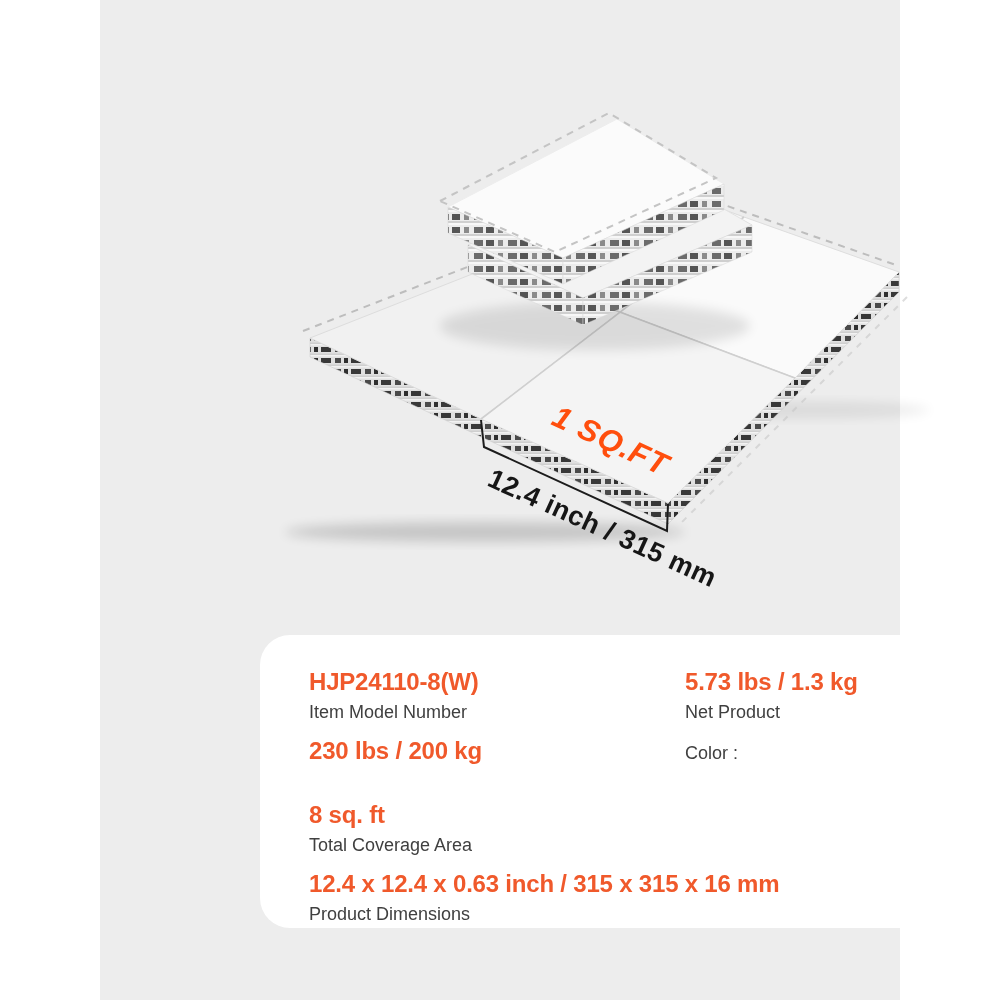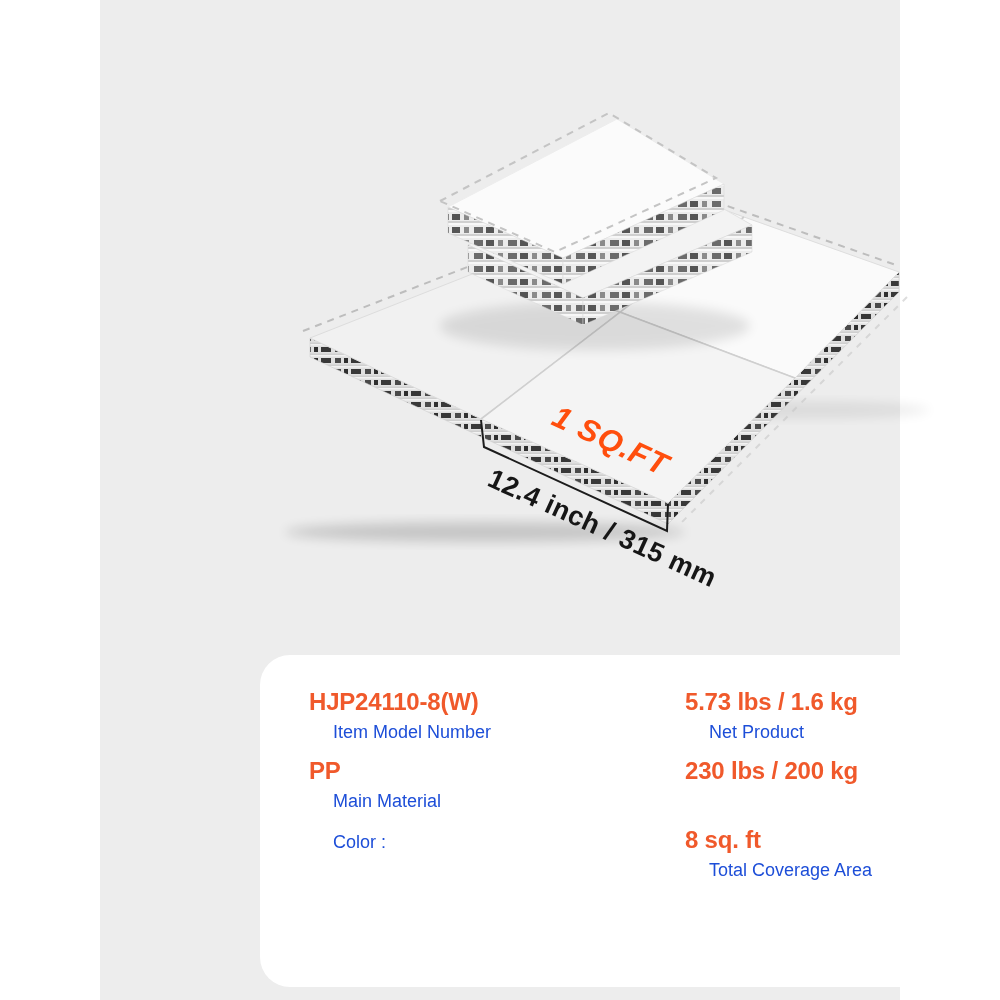--- a/index.html
+++ b/index.html
@@ -1,28 +1,28 @@
 <!DOCTYPE html>
 <html><head>
 <meta charset="utf-8">
 <style>
   html,body{margin:0;padding:0;background:#ffffff;}
   .canvas{position:relative;width:1000px;height:1000px;background:#ffffff;overflow:hidden;
           font-family:"Liberation Sans",sans-serif;}
   .stage{position:absolute;left:100px;top:0;width:800px;height:1000px;background:#ededed;}
   .product-svg{position:absolute;left:100px;top:80px;width:800px;height:520px;}
 
-  .spec-card{position:absolute;left:160px;top:655px;width:688px;height:332px;
+  .spec-card{position:absolute;left:160px;top:635px;width:688px;height:293px;
              background:#ffffff;border-radius:30px;box-sizing:border-box;
              padding:33px 30px 0 49px;}
   .spec-grid{display:grid;grid-template-columns:376px 1fr;row-gap:14px;}
   .spec-item{min-height:50px;}
   .spec-item.full{grid-column:1 / -1;}
   .spec-value{font-size:24px;font-weight:700;line-height:1.15;color:#f0592b;letter-spacing:-0.2px;}
-  .spec-label{font-size:18px;font-weight:400;line-height:1.25;color:#1d4ed8;margin-top:5px;margin-left:24px;}
+  .spec-label{font-size:18px;font-weight:400;line-height:1.25;color:#404040;margin-top:5px;}
 
   .svg-dim-text{font-family:"Liberation Sans",sans-serif;font-size:27px;font-weight:700;fill:#161616;letter-spacing:0.5px;}
   .svg-area-text{font-family:"Liberation Sans",sans-serif;font-size:31px;font-weight:700;font-style:italic;fill:#ff4e0d;letter-spacing:1px;}
 </style>
 </head>
 <body>
 
 <div class="canvas">
   <div class="stage">
 
@@ -95,39 +95,39 @@
 
     <div class="spec-card">
       <div class="spec-grid">
 
         <div class="spec-item">
           <div class="spec-value">HJP24110-8(W)</div>
           <div class="spec-label">Item Model Number</div>
         </div>
 
         <div class="spec-item">
-          <div class="spec-value">5.73 lbs / 1.6 kg</div>
+          <div class="spec-value">5.73 lbs / 1.3 kg</div>
           <div class="spec-label">Net Product</div>
         </div>
 
-        <div class="spec-item">
-          <div class="spec-value">PP</div>
-          <div class="spec-label">Main Material</div>
-        </div>
 
         <div class="spec-item">
           <div class="spec-value">230 lbs / 200 kg</div>
         </div>
 
         <div class="spec-item">
           <div class="spec-label">Color :</div>
         </div>
 
         <div class="spec-item">
           <div class="spec-value">8 sq. ft</div>
           <div class="spec-label">Total Coverage Area</div>
         </div>
 
+        <div class="spec-item full">
+          <div class="spec-value">12.4 x 12.4 x 0.63 inch / 315 x 315 x 16 mm</div>
+          <div class="spec-label">Product Dimensions</div>
+        </div>
 
       </div>
     </div>
   </div>
 </div>
 
 </body></html>

